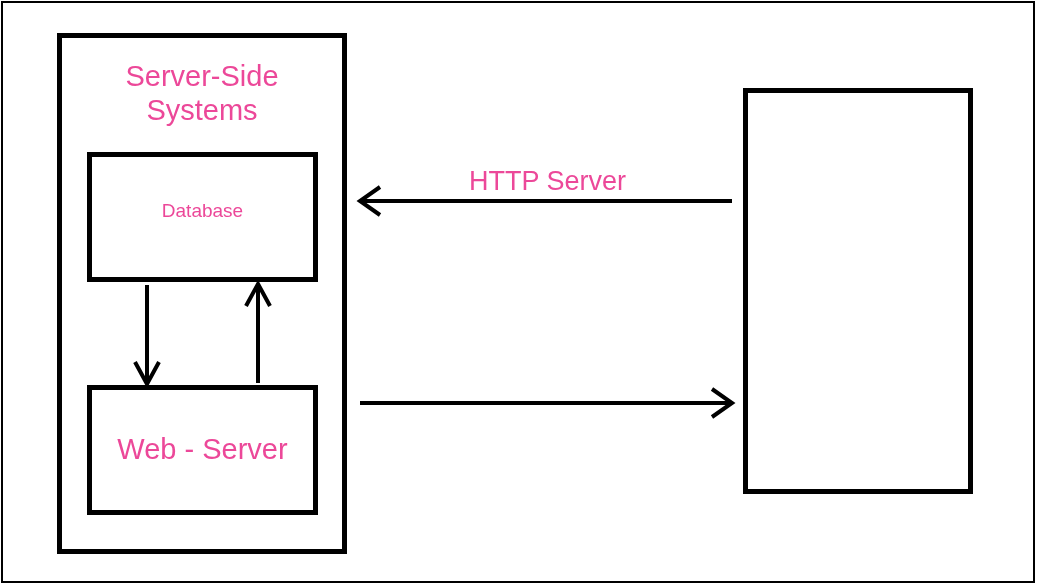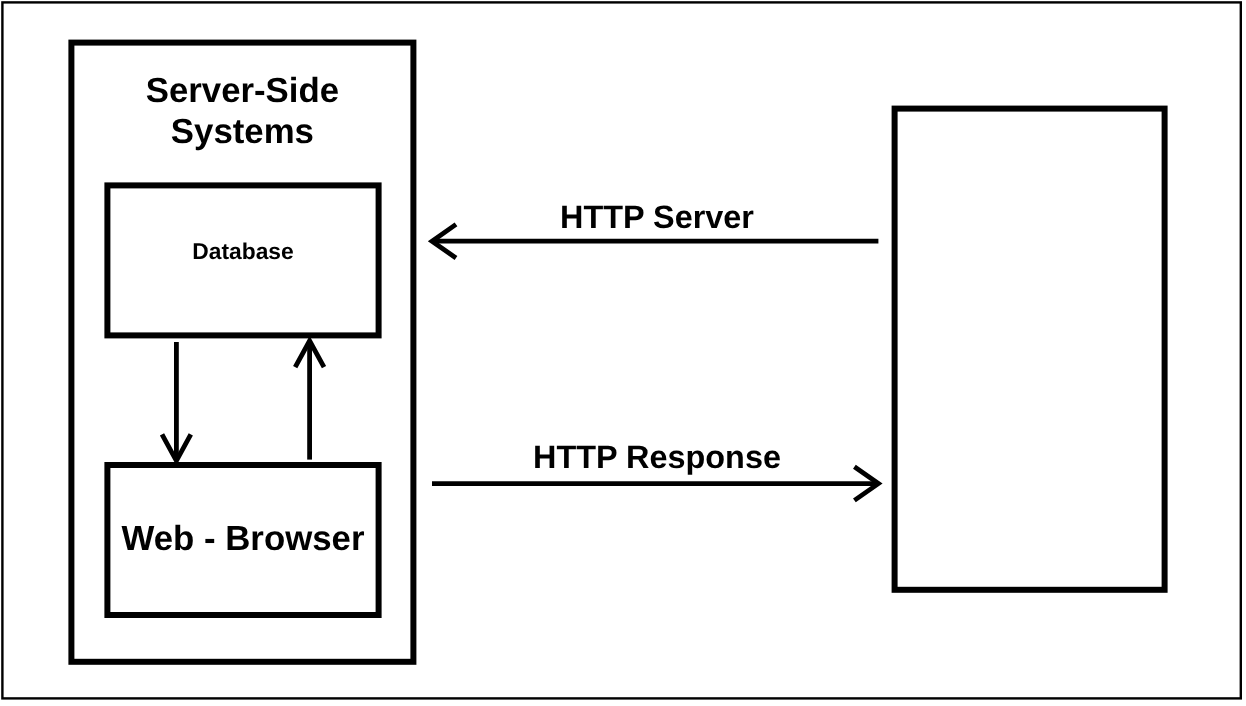--- a/index.html
+++ b/index.html
@@ -60,25 +60,25 @@
 
   #client-box {
     left: 743px;
     top: 88px;
     width: 230px;
     height: 406px;
   }
 
   .label {
     position: absolute;
-    color: #000000;
+    color: #ec4899;
     text-align: center;
     line-height: 1.16;
     white-space: pre-line;
-    font-weight: 700;
+    font-weight: 400;
   }
 
   #server-label {
     left: 57px;
     top: 60px;
     width: 290px;
     font-size: 29px;
   }
 
   #db-label {
@@ -134,35 +134,34 @@
   <div id="outer-frame"></div>
 
   <div class="box" id="server-box"></div>
   <div class="label" id="server-label">Server-Side
 Systems</div>
 
   <div class="box" id="db-box"></div>
   <div class="label" id="db-label">Database</div>
 
   <div class="box" id="web-box"></div>
-  <div class="label" id="web-label">Web - Browser</div>
+  <div class="label" id="web-label">Web - Server</div>
 
   <div class="box" id="client-box"></div>
 
   <svg class="arrow-svg" id="arrow-request" width="380" height="32" viewBox="0 0 380 32">
     <line x1="6" y1="15" x2="376" y2="15" stroke="#000000" stroke-width="4"></line>
     <polyline points="24,1 4,15 24,29" fill="none" stroke="#000000" stroke-width="4" stroke-linecap="butt" stroke-linejoin="miter"></polyline>
   </svg>
   <div class="label" id="req-label">HTTP Server</div>
 
   <svg class="arrow-svg" id="arrow-response" width="380" height="32" viewBox="0 0 380 32">
     <line x1="4" y1="15" x2="374" y2="15" stroke="#000000" stroke-width="4"></line>
     <polyline points="356,1 376,15 356,29" fill="none" stroke="#000000" stroke-width="4" stroke-linecap="butt" stroke-linejoin="miter"></polyline>
   </svg>
-  <div class="label" id="resp-label">HTTP Response</div>
 
   <svg class="arrow-svg" id="arrow-db-to-web" width="32" height="104" viewBox="0 0 32 104">
     <line x1="15" y1="3" x2="15" y2="100" stroke="#000000" stroke-width="4"></line>
     <polyline points="3,80 15,102 27,80" fill="none" stroke="#000000" stroke-width="4" stroke-linecap="butt" stroke-linejoin="miter"></polyline>
   </svg>
 
   <svg class="arrow-svg" id="arrow-web-to-db" width="32" height="104" viewBox="0 0 32 104">
     <line x1="15" y1="2" x2="15" y2="101" stroke="#000000" stroke-width="4"></line>
     <polyline points="3,24 15,2 27,24" fill="none" stroke="#000000" stroke-width="4" stroke-linecap="butt" stroke-linejoin="miter"></polyline>
   </svg>

